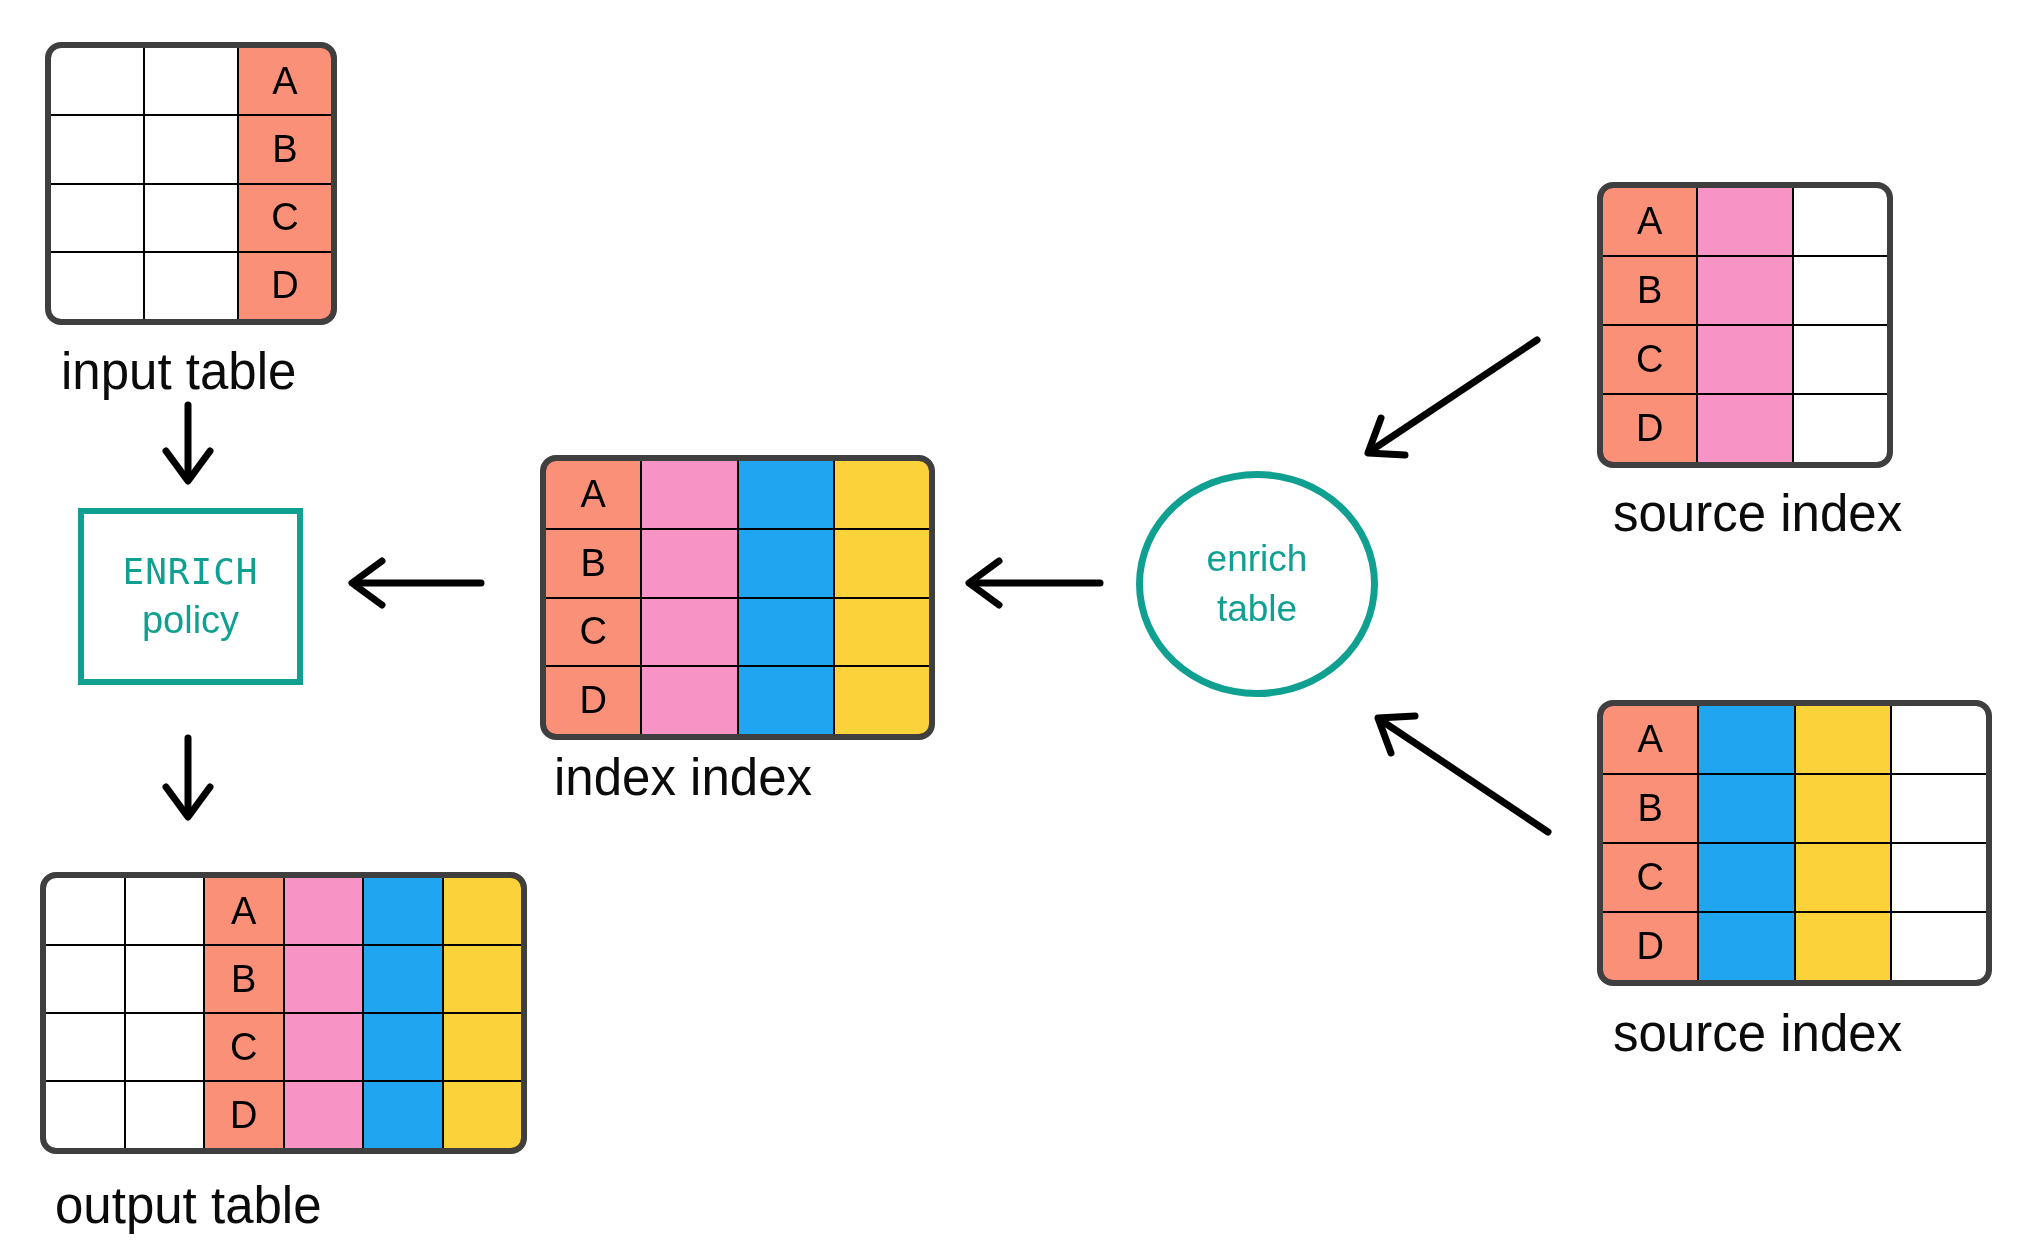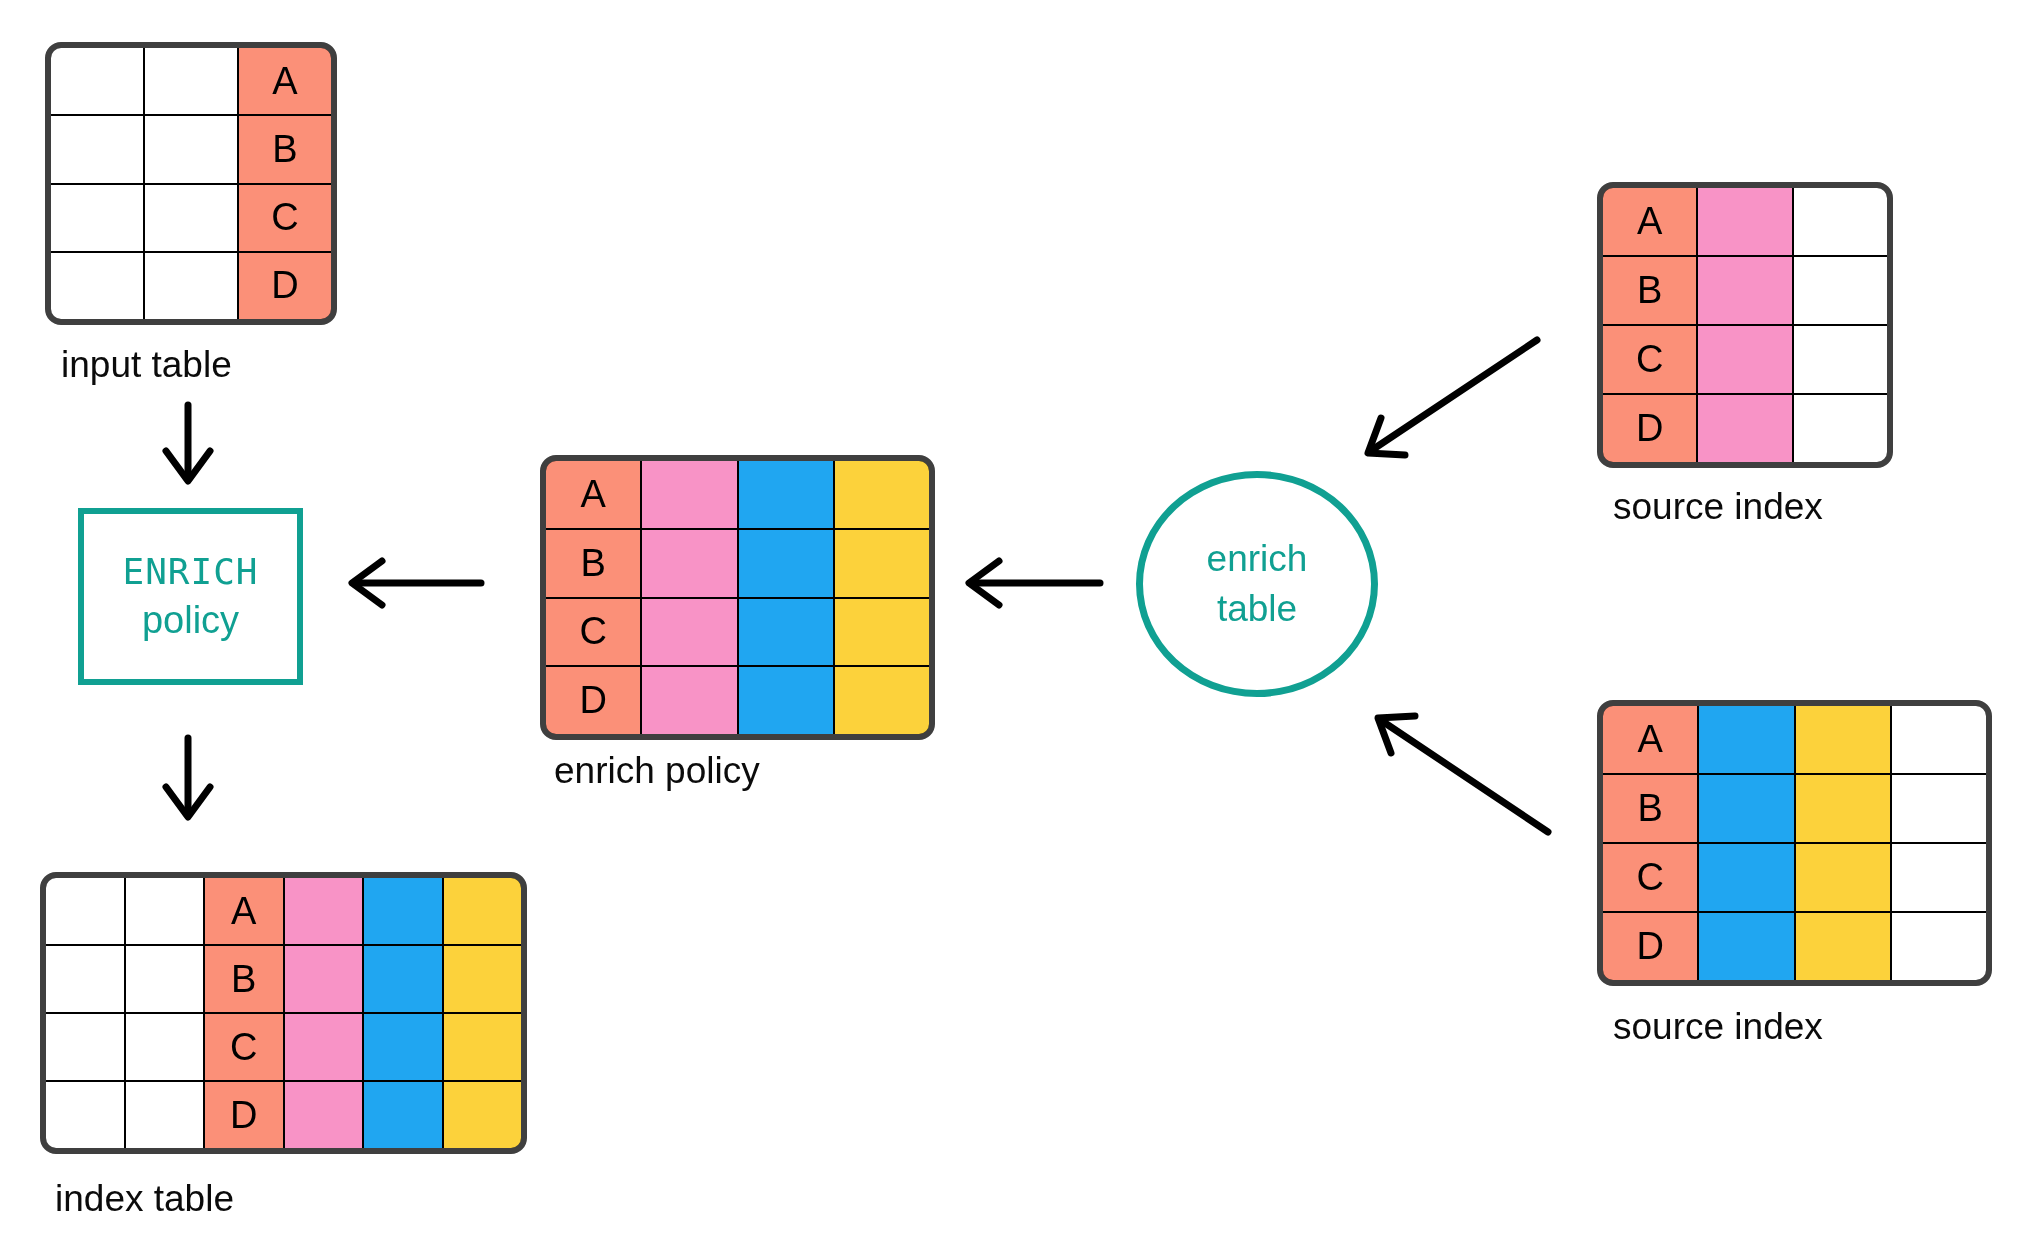--- a/index.html
+++ b/index.html
@@ -41,21 +41,21 @@
   }
   .cell {
     display: flex;
     align-items: center;
     justify-content: center;
     font-size: 38px;
     color: #000;
   }
   .lbl {
     position: absolute;
-    font-size: 37px;
+    font-size: 51px;
     line-height: 1.0;
     color: var(--text-dark, #0b0b0b);
     white-space: nowrap;
   }
   .enrich-box {
     position: absolute;
     left: 78px; top: 508px;
     width: 225px; height: 177px;
     box-sizing: border-box;
     border: 6px solid var(--teal, #10a092);
@@ -162,41 +162,41 @@
       <div class="cell" style="background: rgb(248, 147, 198);"></div>
       <div class="cell" style="background: rgb(32, 166, 241);"></div>
       <div class="cell" style="background: rgb(252, 210, 59);"></div>
       <div class="cell" style="background: rgb(255, 255, 255);"></div>
       <div class="cell" style="background: rgb(255, 255, 255);"></div>
       <div class="cell" style="background: rgb(251, 144, 120);">D</div>
       <div class="cell" style="background: rgb(248, 147, 198);"></div>
       <div class="cell" style="background: rgb(32, 166, 241);"></div>
       <div class="cell" style="background: rgb(252, 210, 59);"></div>
     </div>
-  <div class="lbl" style="left:55px; top:1180px;">index table</div>
+  <div class="lbl" style="left:55px; top:1180px;">output table</div>
 
   <div class="tbl" style="left: 540px; top: 455px; width: 395px; height: 285px; grid-template-columns: repeat(4, 1fr); grid-auto-rows: 1fr;">
       <div class="cell" style="background: rgb(251, 144, 120);">A</div>
       <div class="cell" style="background: rgb(248, 147, 198);"></div>
       <div class="cell" style="background: rgb(32, 166, 241);"></div>
       <div class="cell" style="background: rgb(252, 210, 59);"></div>
       <div class="cell" style="background: rgb(251, 144, 120);">B</div>
       <div class="cell" style="background: rgb(248, 147, 198);"></div>
       <div class="cell" style="background: rgb(32, 166, 241);"></div>
       <div class="cell" style="background: rgb(252, 210, 59);"></div>
       <div class="cell" style="background: rgb(251, 144, 120);">C</div>
       <div class="cell" style="background: rgb(248, 147, 198);"></div>
       <div class="cell" style="background: rgb(32, 166, 241);"></div>
       <div class="cell" style="background: rgb(252, 210, 59);"></div>
       <div class="cell" style="background: rgb(251, 144, 120);">D</div>
       <div class="cell" style="background: rgb(248, 147, 198);"></div>
       <div class="cell" style="background: rgb(32, 166, 241);"></div>
       <div class="cell" style="background: rgb(252, 210, 59);"></div>
     </div>
-  <div class="lbl" style="left:554px; top:752px;">enrich policy</div>
+  <div class="lbl" style="left:554px; top:752px;">index index</div>
 
   <div class="policy-circle">
     <div>enrich</div>
     <div>table</div>
   </div>
 
   <div class="tbl" style="left: 1597px; top: 182px; width: 296px; height: 286px; grid-template-columns: repeat(3, 1fr); grid-auto-rows: 1fr;">
       <div class="cell" style="background: rgb(251, 144, 120);">A</div>
       <div class="cell" style="background: rgb(248, 147, 198);"></div>
       <div class="cell" style="background: rgb(255, 255, 255);"></div>

